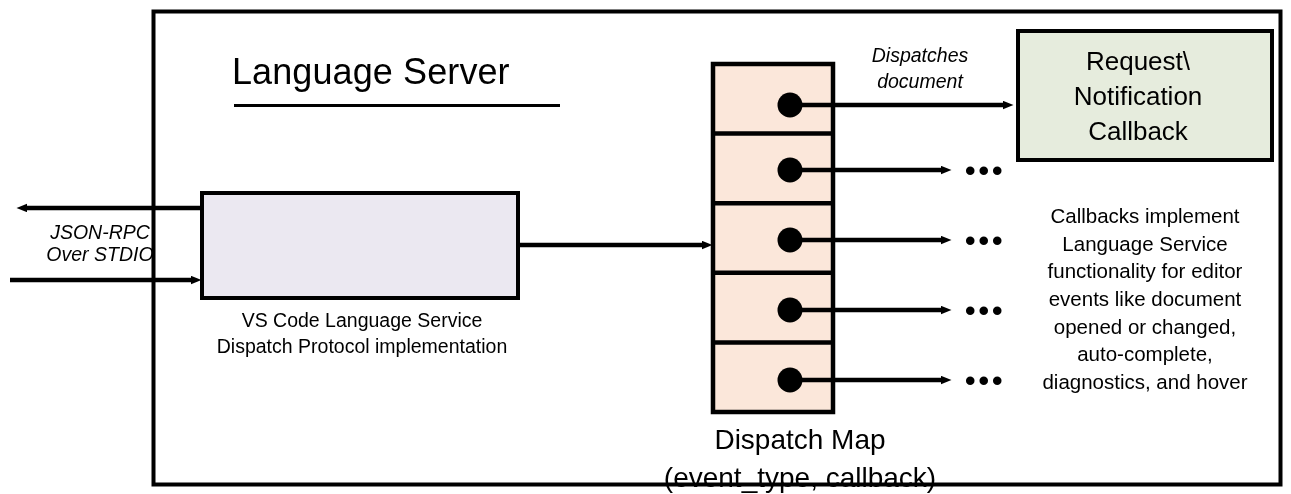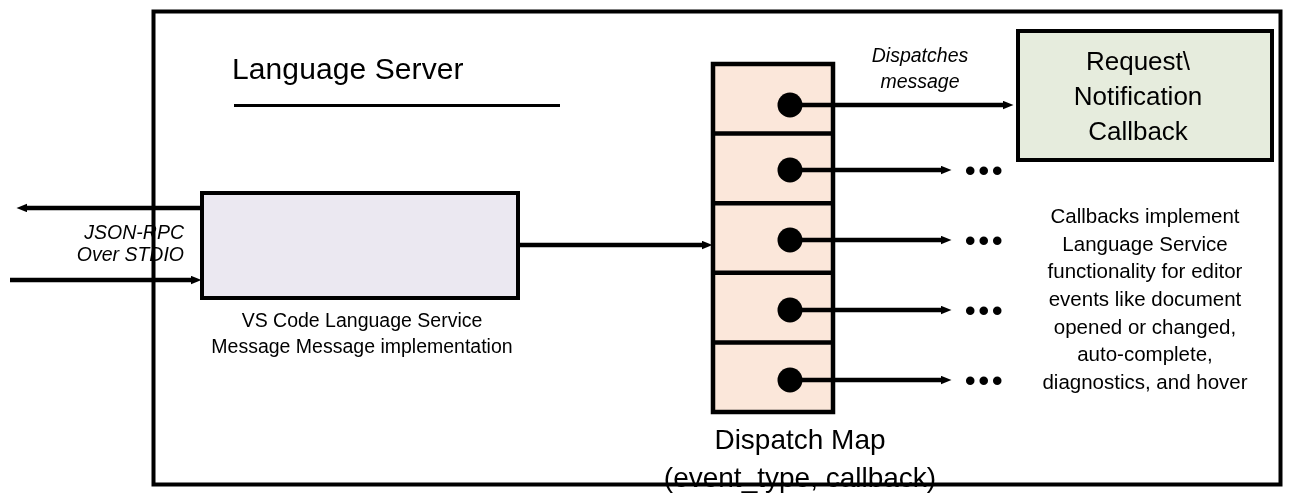--- a/index.html
+++ b/index.html
@@ -28,40 +28,40 @@
     color: #000000;
     line-height: 1.12;
     text-align: center;
     white-space: pre-line;
   }
   
   #server-title {
     left: 232px;
     top: 52px;
     width: 340px;
-    font-size: 30px;
+    font-size: 36px;
     text-align: left;
     letter-spacing: 0.1px;
   }
   #server-title-underline {
     position: absolute;
     left: 234px;
     top: 104px;
     width: 326px;
     height: 3px;
     background: #000000;
   }
   
   #jsonrpc-label {
     left: 16px;
     top: 222px;
     width: 168px;
     font-size: 19.5px;
     font-style: italic;
-    text-align: right;
+    text-align: center;
   }
   
   #reader-box-text {
     left: 202px;
     top: 221px;
     width: 318px;
     font-size: 28.5px;
     line-height: 1.28;
   }
   #reader-caption {
@@ -190,25 +190,25 @@
   </svg>
 
   <div class="lbl" id="server-title">Language Server</div>
   <div id="server-title-underline"></div>
 
   <div class="lbl" id="jsonrpc-label">JSON-RPC
 Over STDIO</div>
 
 
   <div class="lbl" id="reader-caption">VS Code Language Service
-Message Message implementation</div>
+Dispatch Protocol implementation</div>
 
 
   <div class="lbl" id="dispatches-label">Dispatches
-message</div>
+document</div>
 
   <div class="lbl" id="map-caption">Dispatch Map
 (event_type, callback)</div>
 
   <div class="ellipsis" style="left:965px; top:156px;">•••</div>
   <div class="ellipsis" style="left:965px; top:226px;">•••</div>
   <div class="ellipsis" style="left:965px; top:296px;">•••</div>
   <div class="ellipsis" style="left:965px; top:366px;">•••</div>
 
   <div class="lbl" id="callback-box-text">Request\

